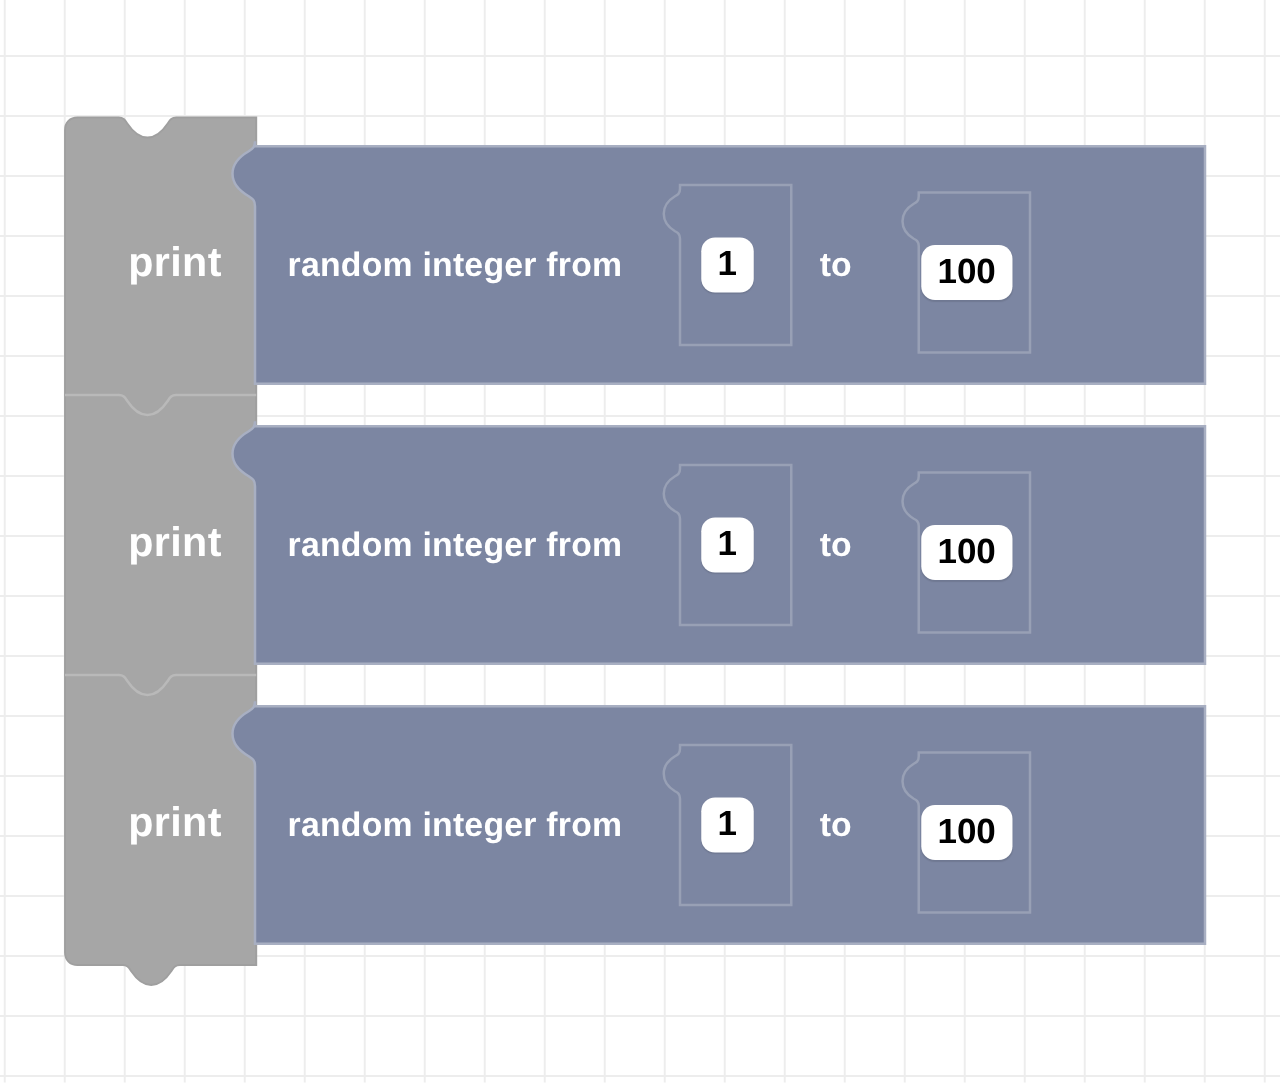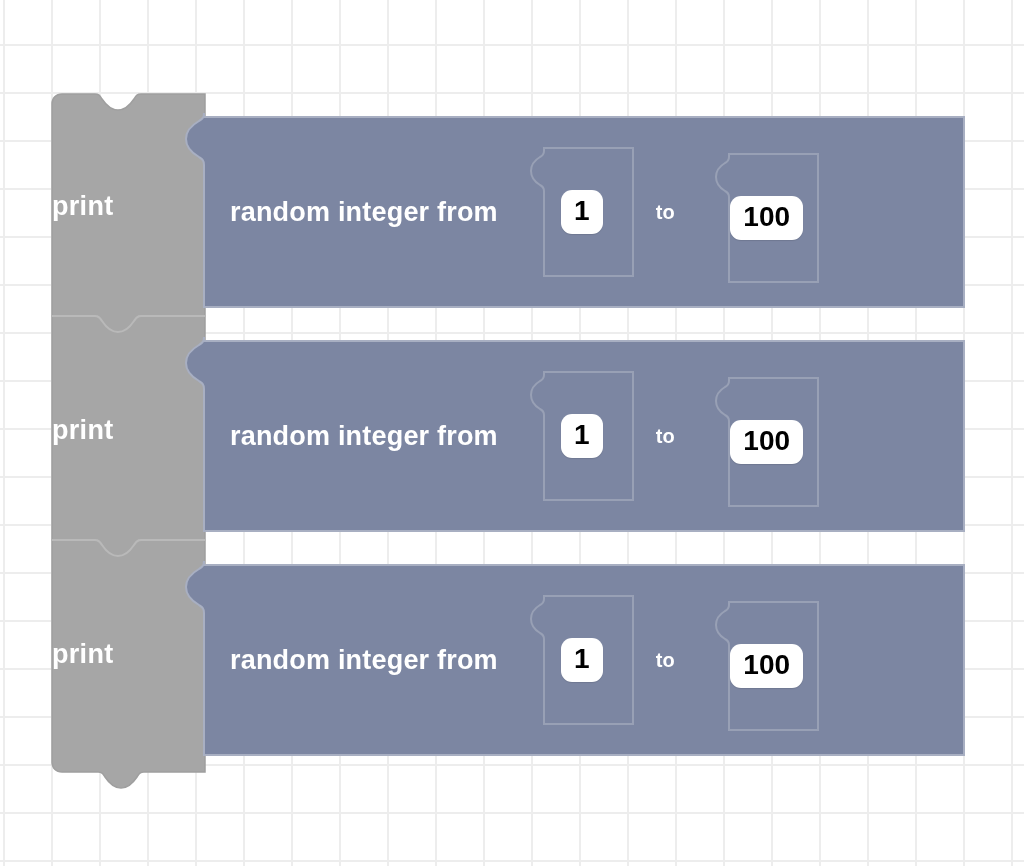--- a/index.html
+++ b/index.html
@@ -41,23 +41,23 @@
     position: absolute;
     left: 0;
     top: 0;
     overflow: visible;
   }
 
   .print-label {
     position: absolute;
     left: 0;
     width: 176px;
-    text-align: left;
+    text-align: center;
     color: #ffffff;
-    font-size: 27px;
+    font-size: 33px;
     font-weight: bold;
     letter-spacing: 0.3px;
     line-height: 1;
     pointer-events: none;
   }
   .print-label.r0 { top: 99px; }
   .print-label.r1 { top: 323px; }
   .print-label.r2 { top: 547px; }
 
   
@@ -125,21 +125,21 @@
     font-weight: bold;
     line-height: 1;
     padding: 7px 13px 9px 13px;
     min-width: 16px;
     text-align: center;
     box-shadow: 0 1px 1px rgba(0,0,0,0.10);
   }
 
   .to-text {
     color: #ffffff;
-    font-size: 20px;
+    font-size: 27px;
     font-weight: bold;
     margin: 0 22px;
     white-space: nowrap;
   }
 </style>
 </head>
 <body>
 
 <div id="workspace">
 

